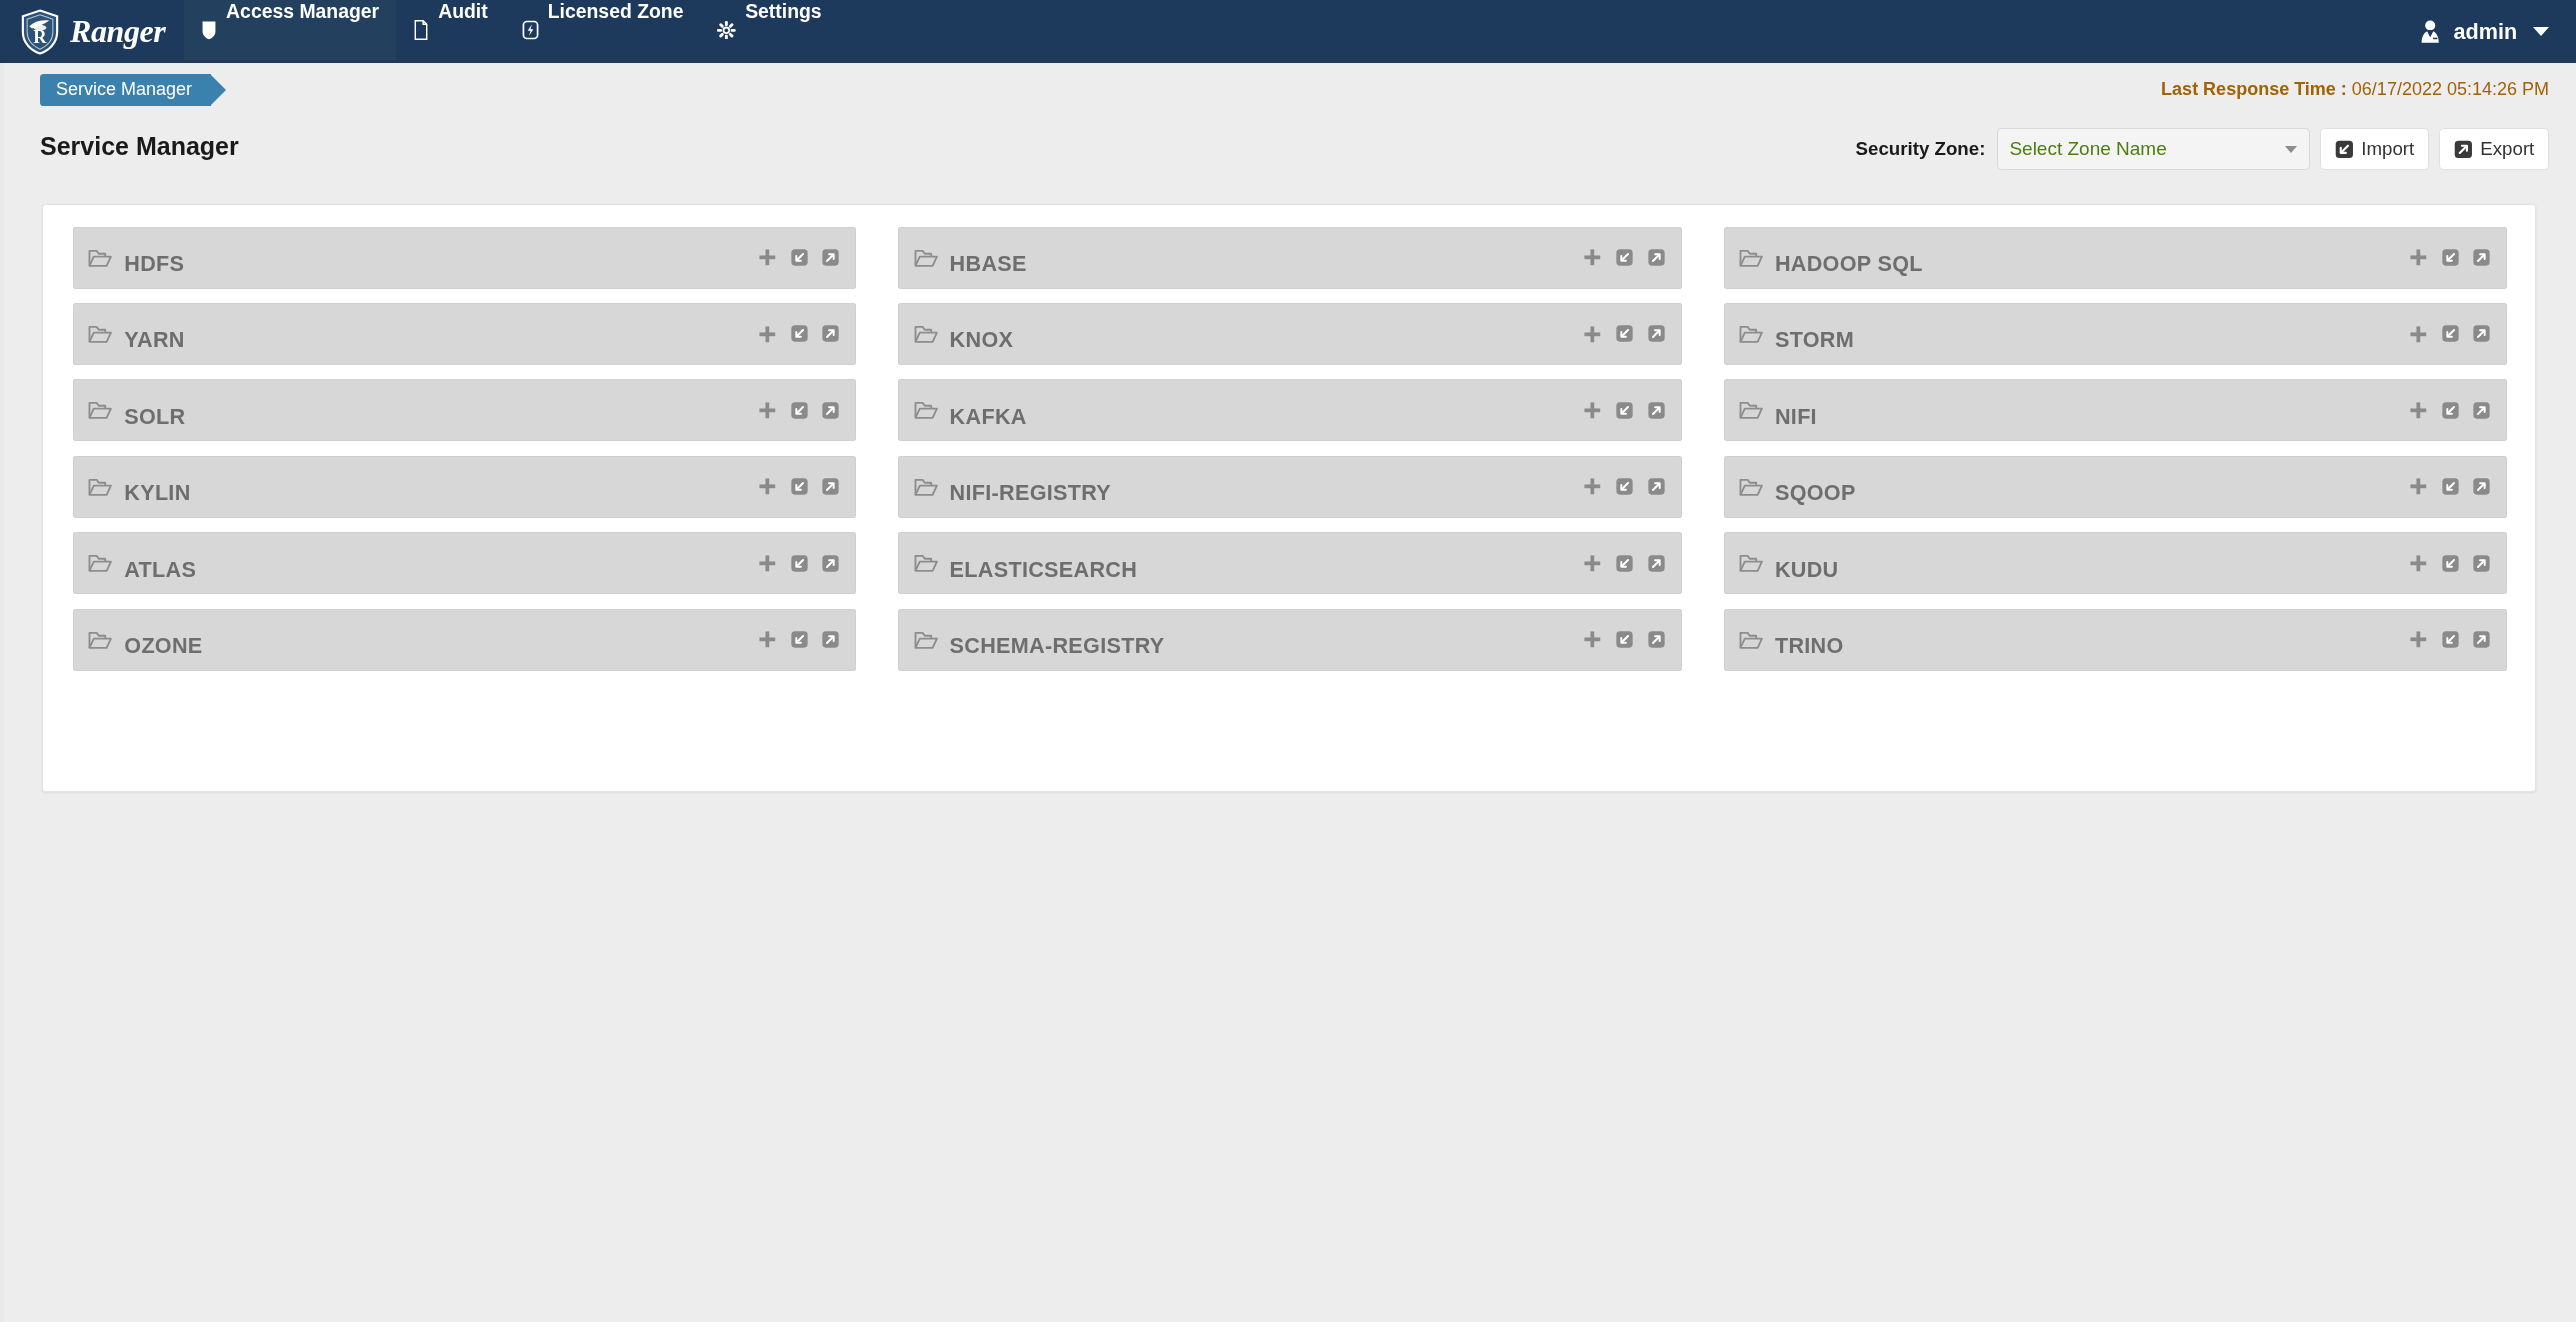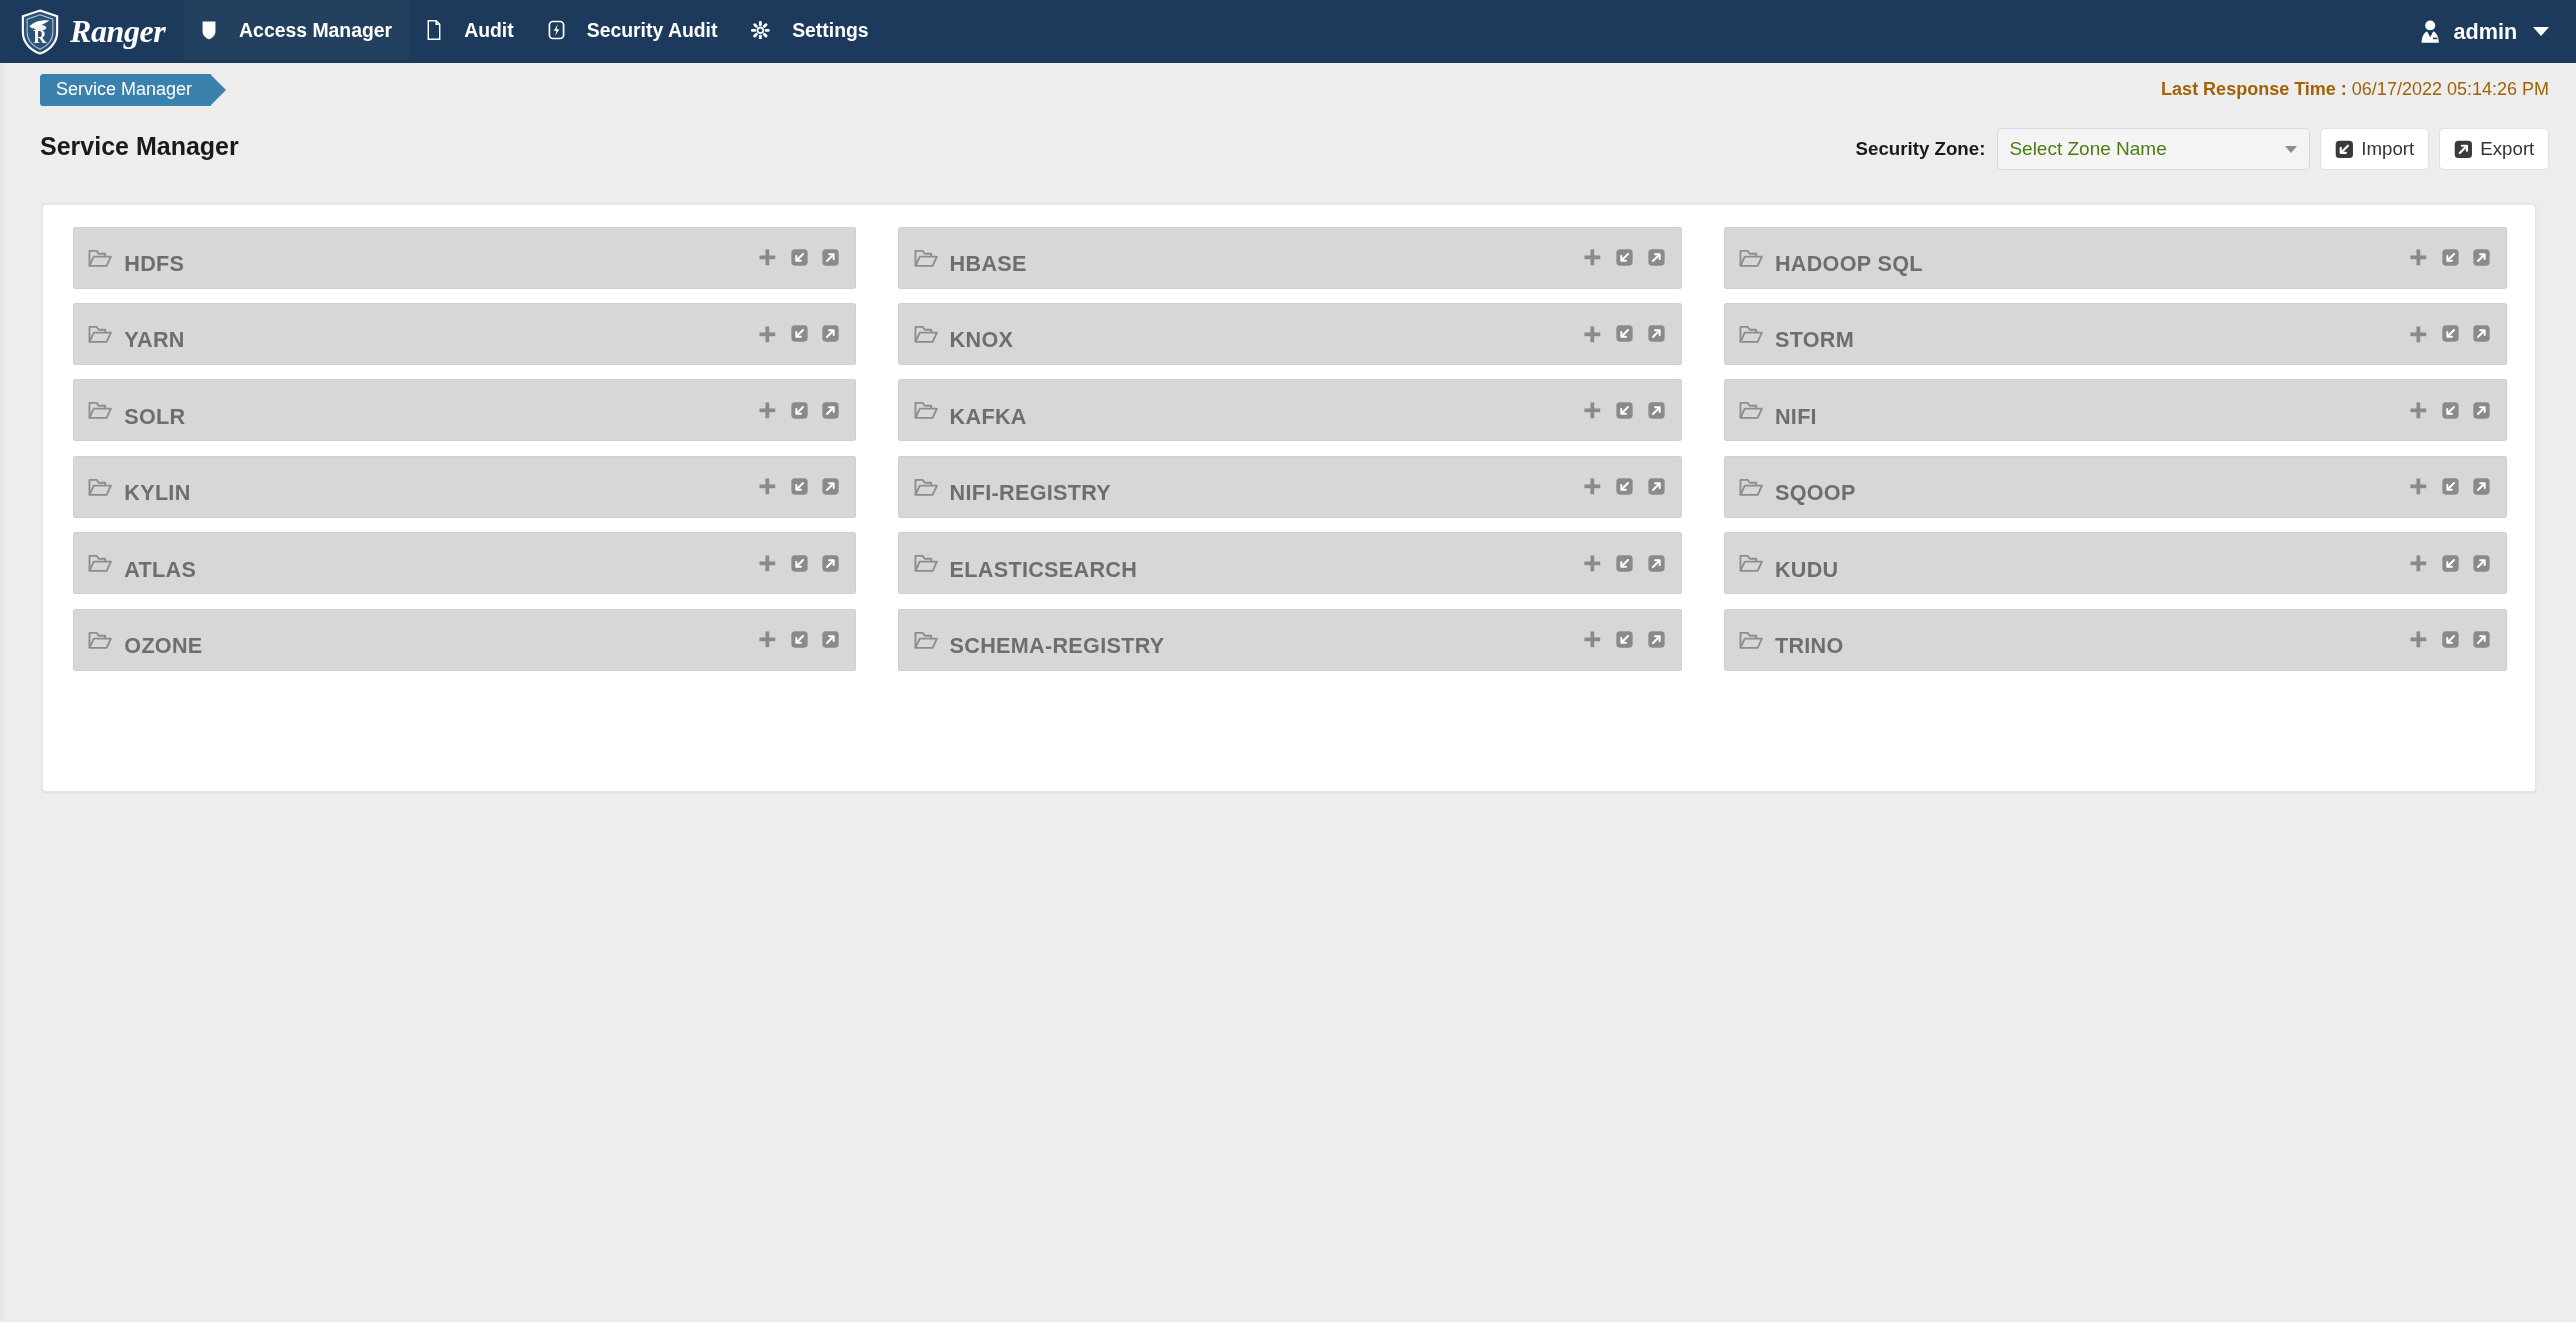--- a/index.html
+++ b/index.html
@@ -29,21 +29,21 @@
     height: 63px;
   }
   .brand-shield { width: 40px; height: 46px; margin-right: 10px; flex: none; }
   .brand-text {
     color: #ffffff; font-size: 32px; font-weight: bold;
     font-style: italic; font-family: "Liberation Serif", serif;
     letter-spacing: -0.4px;
   }
   .nav-items { display: flex; align-items: stretch; height: 63px; }
   .nav-item {
-    display: flex; align-items: center; gap: 22px;
+    display: flex; gap: 9px;
     padding: 0 17px; height: 60px;
     color: #ffffff; font-size: 19.4px; font-weight: bold;
     cursor: pointer; white-space: nowrap;
   }
   .nav-item.active { background: #24405f; }
   .nav-ico { display: flex; align-items: center; justify-content: center; }
 
   .nav-right {
     margin-left: auto; display: flex; align-items: center;
     padding-right: 27px; gap: 11.5px; height: 63px; cursor: pointer;
@@ -234,21 +234,21 @@
         <span>Audit</span>
       </div>
 
       <div class="nav-item">
         <span class="nav-ico">
           <svg viewBox="0 0 24 28" width="17" height="20">
             <rect x="2" y="2" width="20" height="24" rx="5" fill="none" stroke="#ffffff" stroke-width="2.4"></rect>
             <path d="M14 6 L8 15 H12 L10 22 L16 13 H12 Z" fill="#ffffff"></path>
           </svg>
         </span>
-        <span>Security Audit</span>
+        <span>Licensed Zone</span>
       </div>
 
       <div class="nav-item">
         <span class="nav-ico">
           <svg viewBox="0 0 26 26" width="18.7" height="18.7">
             <g fill="#ffffff">
               <circle cx="13" cy="13" r="5.2"></circle>
               <g>
                 <rect x="11" y="0" width="4" height="7" rx="1.6"></rect>
                 <rect x="11" y="19" width="4" height="7" rx="1.6"></rect>

